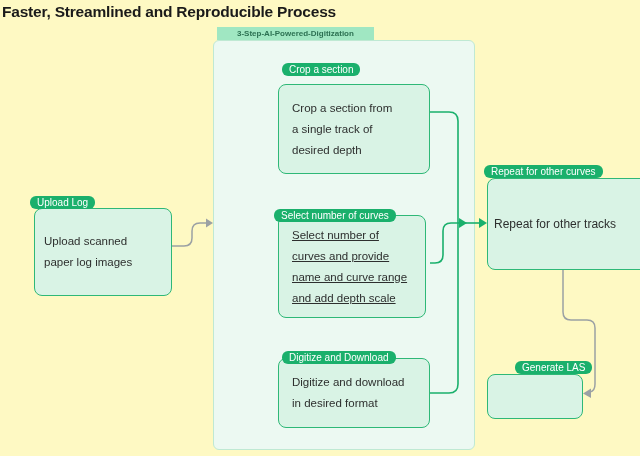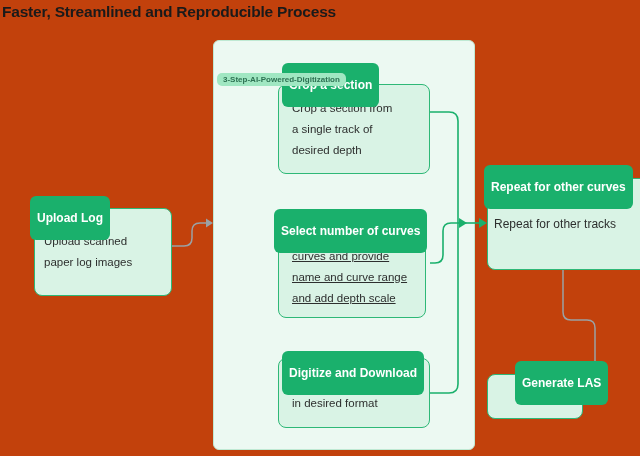--- a/index.html
+++ b/index.html
@@ -1,46 +1,46 @@
 <!DOCTYPE html>
 <html style="--accent-green: #1ab06c; --box-border: #2eb877; --box-fill: #d9f3e5; --group-fill: #ecf9f2; --group-border: #bfe9d3; --group-badge-bg: #a0e7c2; --group-badge-text: #2c7152; --text: #2d2f2e; --gray-connector: #9ba1a4; --title-color: #1a1a1a;"><head>
 <meta charset="utf-8">
 <style>
   html,body{margin:0;padding:0;background:#fff;}
   #canvas{
-    position:relative;width:640px;height:456px;background:#c2410c;overflow:hidden;
+    position:relative;width:640px;height:456px;background:#fef9c3;overflow:hidden;
     font-family:"Liberation Sans", sans-serif;
   }
   #page-title{
     position:absolute;left:2px;top:3px;
     font-size:15.5px;font-weight:bold;color:var(--title-color);
     letter-spacing:-0.2px;
   }
   .group-box{
     position:absolute;left:213px;top:40px;width:262px;height:410px;
     background:var(--group-fill);border:1px solid var(--group-border);
     border-radius:6px;box-sizing:border-box;
   }
   .group-badge{
     position:absolute;left:217px;top:27px;
     background:var(--group-badge-bg);color:var(--group-badge-text);
-    font-size:8px;font-weight:bold;padding:2px 6px;border-radius:5px;
-    white-space:nowrap;z-index:4;margin-top:46px;
+    font-size:8px;font-weight:bold;padding:2px 20px;border-radius:0;
+    white-space:nowrap;z-index:4;
   }
   .node{
     position:absolute;background:var(--box-fill);
     border:1.4px solid var(--box-border);border-radius:8px;
     box-sizing:border-box;display:flex;align-items:center;
     color:var(--text);font-size:11.5px;line-height:21px;
     white-space:pre-line;z-index:2;
   }
   .node .txt{padding:0 10px 0 13px;}
   .badge{
     position:absolute;background:var(--accent-green);color:#fff;
-    font-size:12px;font-weight:bold;padding:15px 7px;border-radius:6px;
+    font-size:10px;font-weight:normal;padding:1px 7px;border-radius:6px;
     white-space:nowrap;z-index:3;
   }
   #node-upload{left:34px;top:208px;width:138px;height:88px;}
   #node-upload .txt{padding-left:9px;}
   #node-crop{left:278px;top:68px;width:152px;height:90px;margin-top:16px;}
   #node-select{left:278px;top:215px;width:148px;height:103px;text-decoration:underline;}
   #node-digitize{left:278px;top:358px;width:152px;height:70px;}
   #node-repeat{left:487px;top:178px;width:176px;height:92px;font-size:12px;}
   #node-repeat .txt{padding:0 4px 0 6px;}
   #node-generate{left:487px;top:374px;width:96px;height:45px;}

